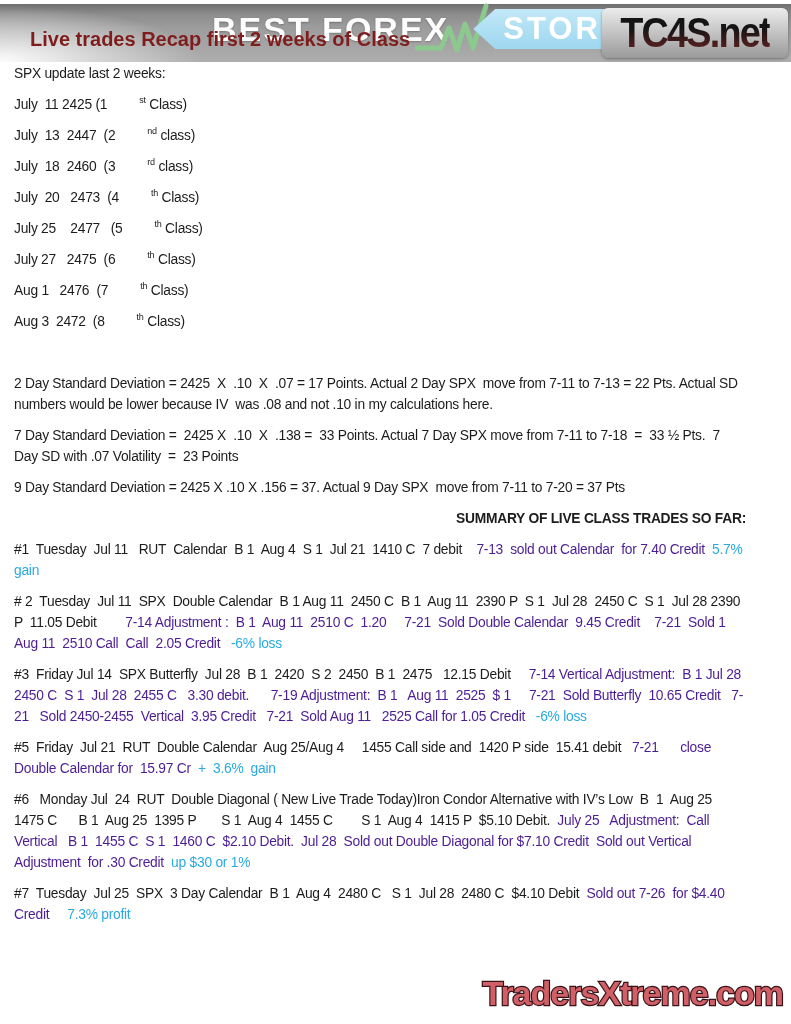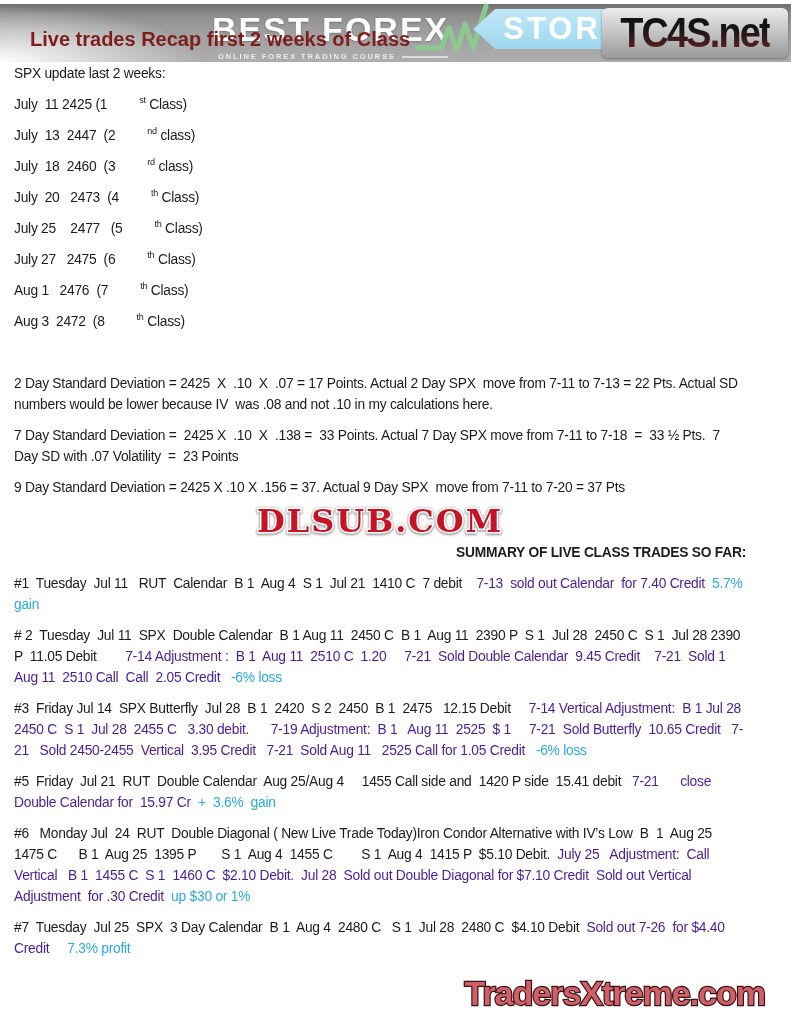--- a/index.html
+++ b/index.html
@@ -38,41 +38,37 @@
   sup{font-size:9px;line-height:0;margin-left:32px;}
   .spacer{height:31px;}
   .heading{font-weight:bold;text-align:right;}
   .t-red{color:#4c1d95;}
   .t-cyan{color:#29abe2;}
 
   
   .dlsub-wrap{height:40px;margin:-8px 0 2px 0;text-align:center;}
 
   
-  .footer-logo{position:absolute;right:20px;bottom:4px;z-index:3;}
+  .footer-logo{position:absolute;right:2px;bottom:4px;z-index:3;}
 </style>
 </head>
 <body>
 
 <div class="page">
 
   <div class="banner">
     <div class="bf-logo">
       <div class="bf-row">
         <span class="bf-text">BEST FOREX</span>
         <svg class="bf-zigzag" viewBox="0 0 74 58">
           <polyline points="2,46 26,46 34,26 42,48 50,22 58,46 71,4" fill="none" stroke="#8cc98f" stroke-width="5" stroke-linejoin="round" stroke-linecap="round"></polyline>
         </svg>
         <span class="bf-store">
           <span>STORE</span>
         </span>
-      </div>
-      <div class="bf-tagline">
-        <span class="bf-tagline-text">ONLINE FOREX TRADING COURSE</span>
-        <span class="bf-tagline-line"></span>
       </div>
     </div>
     <div class="tc4s">
       <span class="tc4s-text">TC4S.net</span>
     </div>
   </div>
 
   <div class="page-title">Live trades Recap first 2 weeks of Class</div>
 
   <div class="content">
@@ -86,25 +82,20 @@
     <p><span>July 27   2475  (6</span><sup>th</sup><span> Class)</span></p>
     <p><span>Aug 1   2476  (7</span><sup>th</sup><span> Class)</span></p>
     <p><span>Aug 3  2472  (8</span><sup>th</sup><span> Class)</span></p>
 
     <div class="spacer"></div>
 
     <p>2 Day Standard Deviation = 2425  X  .10  X  .07 = 17 Points. Actual 2 Day SPX  move from 7-11 to 7-13 = 22 Pts. Actual SD numbers would be lower because IV  was .08 and not .10 in my calculations here.</p>
     <p>7 Day Standard Deviation =  2425 X  .10  X  .138 =  33 Points. Actual 7 Day SPX move from 7-11 to 7-18  =  33 ½ Pts.  7 Day SD with .07 Volatility  =  23 Points</p>
     <p>9 Day Standard Deviation = 2425 X .10 X .156 = 37. Actual 9 Day SPX  move from 7-11 to 7-20 = 37 Pts</p>
 
-    <div class="dlsub-wrap">
-      <svg width="330" height="40" viewBox="0 0 330 40">
-        <text x="165" y="32" text-anchor="middle" font-family="DejaVu Serif, serif" font-size="32" font-weight="bold" letter-spacing="2" fill="#c41425" stroke="#ffffff" stroke-width="3" paint-order="stroke" style="filter:drop-shadow(0 1px 1px #9a9a9a) drop-shadow(0 0 1px #bbbbbb)">DLSUB.COM</text>
-      </svg>
-    </div>
 
     <p class="heading">SUMMARY OF LIVE CLASS TRADES SO FAR:</p>
 
     <p><span>#1  Tuesday  Jul 11   RUT  Calendar  B 1  Aug 4  S 1  Jul 21  1410 C  7 debit    </span><span class="t-red">7-13  sold out Calendar  for 7.40 Credit  </span><span class="t-cyan">5.7% gain</span></p>
     <p><span># 2  Tuesday  Jul 11  SPX  Double Calendar  B 1 Aug 11  2450 C  B 1  Aug 11  2390 P  S 1  Jul 28  2450 C  S 1  Jul 28 2390 P  11.05 Debit        </span><span class="t-red">7-14 Adjustment :  B 1  Aug 11  2510 C  1.20     7-21  Sold Double Calendar  9.45 Credit    7-21  Sold 1 Aug 11  2510 Call  Call  2.05 Credit   </span><span class="t-cyan">-6% loss</span></p>
     <p><span>#3  Friday Jul 14  SPX Butterfly  Jul 28  B 1  2420  S 2  2450  B 1  2475   12.15 Debit     </span><span class="t-red">7-14 Vertical Adjustment:  B 1 Jul 28  2450 C  S 1  Jul 28  2455 C   3.30 debit.      7-19 Adjustment:  B 1   Aug 11  2525  $ 1     7-21  Sold Butterfly  10.65 Credit   7-21   Sold 2450-2455  Vertical  3.95 Credit   7-21  Sold Aug 11   2525 Call for 1.05 Credit   </span><span class="t-cyan">-6% loss</span></p>
     <p><span>#5  Friday  Jul 21  RUT  Double Calendar  Aug 25/Aug 4     1455 Call side and  1420 P side  15.41 debit   </span><span class="t-red">7-21      close Double Calendar for  15.97 Cr  </span><span class="t-cyan">+  3.6%  gain</span></p>
     <p><span>#6   Monday Jul  24  RUT  Double Diagonal ( New Live Trade Today)Iron Condor Alternative with IV’s Low  B  1  Aug 25  1475 C      B 1  Aug 25  1395 P       S 1  Aug 4  1455 C        S 1  Aug 4  1415 P  $5.10 Debit.  </span><span class="t-red">July 25   Adjustment:  Call Vertical   B 1  1455 C  S 1  1460 C  $2.10 Debit.  Jul 28  Sold out Double Diagonal for $7.10 Credit  Sold out Vertical Adjustment  for .30 Credit  </span><span class="t-cyan">up $30 or 1%</span></p>
     <p><span>#7  Tuesday  Jul 25  SPX  3 Day Calendar  B 1  Aug 4  2480 C   S 1  Jul 28  2480 C  $4.10 Debit  </span><span class="t-red">Sold out 7-26  for $4.40 Credit     </span><span class="t-cyan">7.3% profit</span></p>
   </div>

